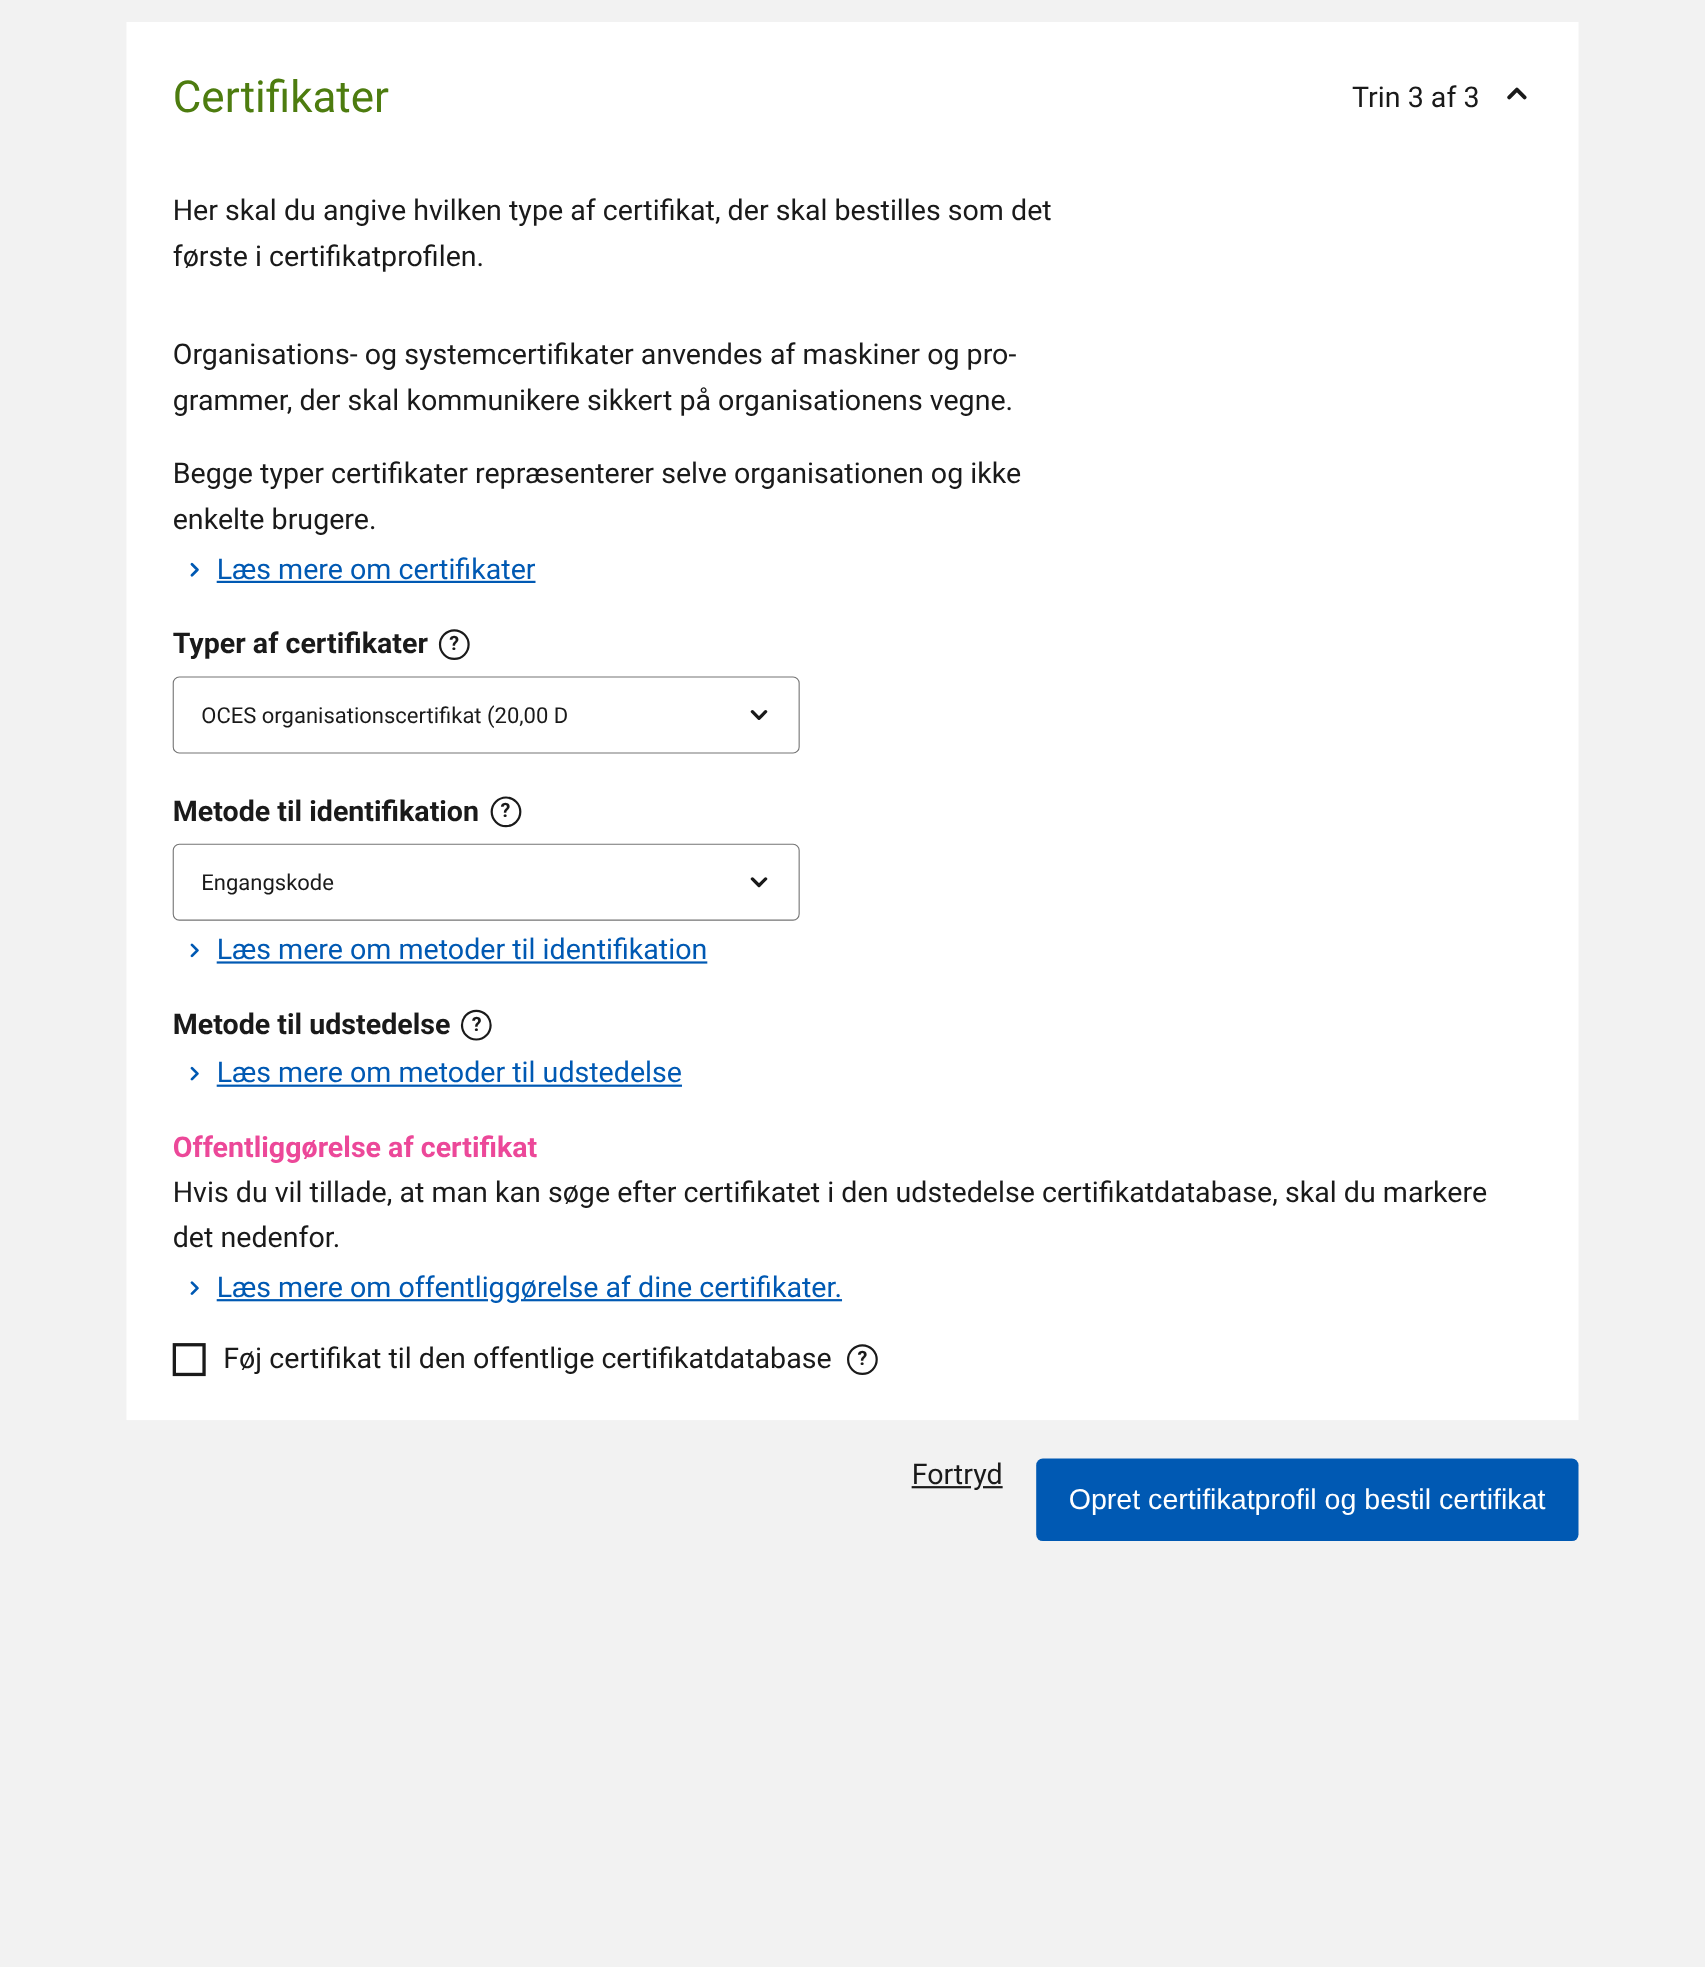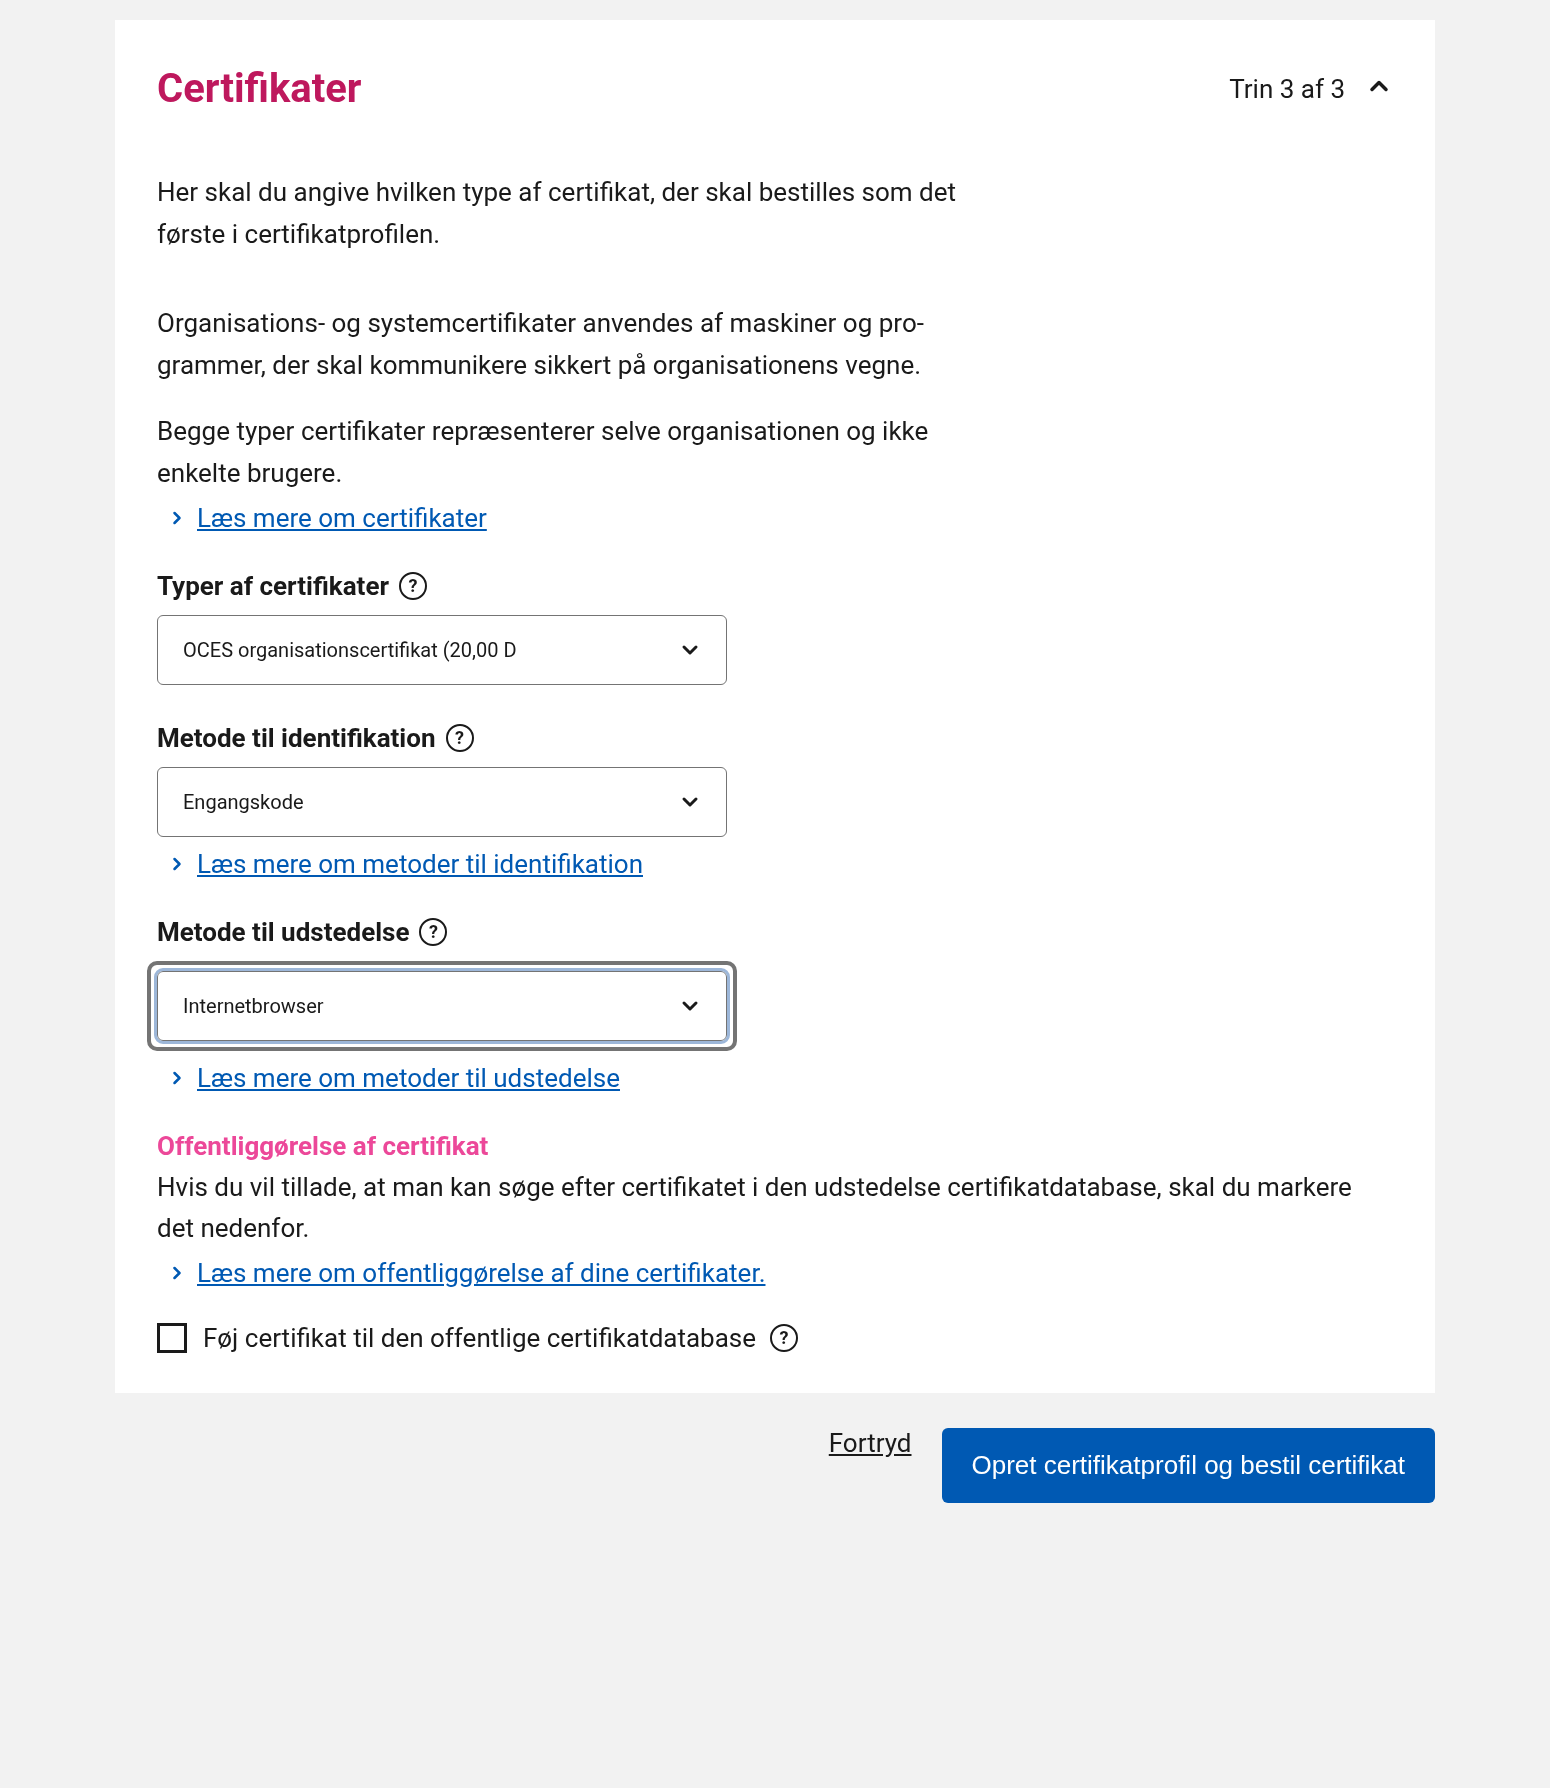--- a/index.html
+++ b/index.html
@@ -21,22 +21,22 @@
       padding: 45px 42px 40px 42px;
     }
     .card-header {
       display: flex;
       justify-content: space-between;
       align-items: center;
       margin-bottom: 60px;
     }
     .card-title {
       font-size: 40px;
-      font-weight: 700;
-      color: #be185d;
+      font-weight: 400;
+      color: #4d7c0f;
     }
     .step-indicator {
       display: flex;
       align-items: center;
       gap: 20px;
       font-size: 26px;
       color: #1a1a1a;
     }
     .chevron-up-icon svg {
       width: 28px;
@@ -300,30 +300,20 @@
           <polyline points="9 18 15 12 9 6"></polyline>
         </svg>
     </span>
     <a class="link">Læs mere om metoder til identifikation</a>
   </div>
 
   <div class="field-label">
     <span>Metode til udstedelse</span>
     <span class="help-icon">?</span>
   </div>
-  <div class="select-wrapper focused">
-    <div class="select-box">
-      <span class="select-text">Internetbrowser</span>
-    </div>
-    <span class="select-chevron">
-      <svg viewBox="0 0 24 24" fill="none" stroke="currentColor" stroke-linecap="round" stroke-linejoin="round">
-          <polyline points="6 9 12 15 18 9"></polyline>
-        </svg>
-    </span>
-  </div>
   <div class="link-row-tight">
     <span class="chevron-right-icon">
       <svg viewBox="0 0 24 24" fill="none" stroke="currentColor" stroke-linecap="round" stroke-linejoin="round">
           <polyline points="9 18 15 12 9 6"></polyline>
         </svg>
     </span>
     <a class="link">Læs mere om metoder til udstedelse</a>
   </div>
 
   <div class="section-heading">Offentliggørelse af certifikat</div>

